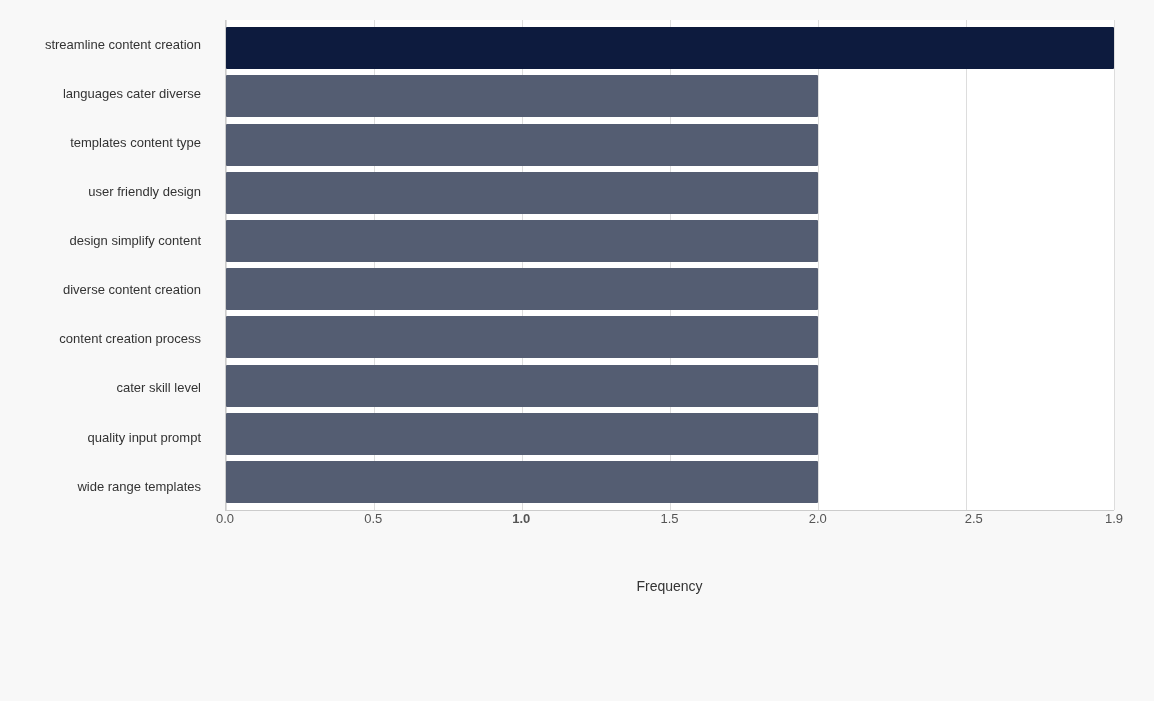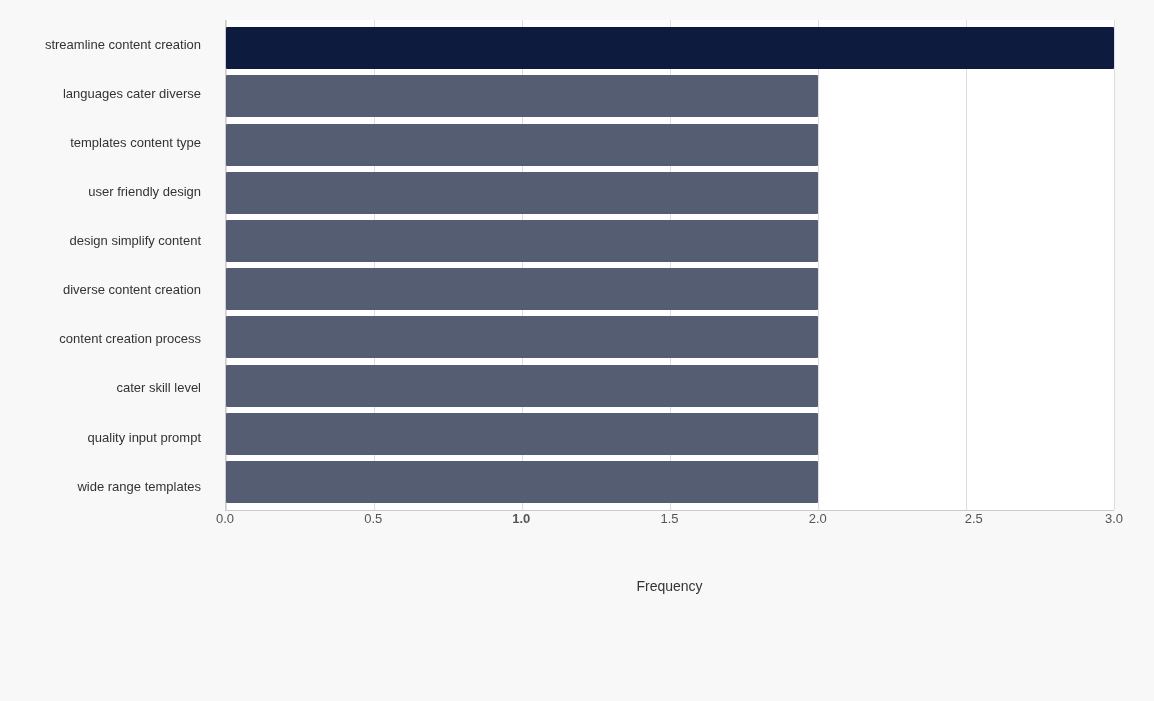--- a/index.html
+++ b/index.html
@@ -179,18 +179,18 @@
       </div>
     </div>
     <div style="position: relative; margin-left: 215px; height: 50px;">
       <div id="x-ticks" style="position: relative; width: 100%; height: 24px; text-align: right;">
           <span class="x-tick" style="left: 0%;">0.0</span>
           <span class="x-tick" style="left: 16.67%;">0.5</span>
           <span class="x-tick" style="left: 33.33%; font-weight: bold;">1.0</span>
           <span class="x-tick" style="left: 50%;">1.5</span>
           <span class="x-tick" style="left: 66.67%;">2.0</span>
           <span class="x-tick" style="left: 83.33%; margin-left: 8px;">2.5</span>
-          <span class="x-tick" style="left: 100%;">3.0</span>
+          <span class="x-tick" style="left: 100%;">1.9</span>
         </div>
       <div class="x-axis-label" style="margin-left:0; text-align:center;">Frequency</div>
     </div>
   </div>
 </div>
 
 </body></html>

